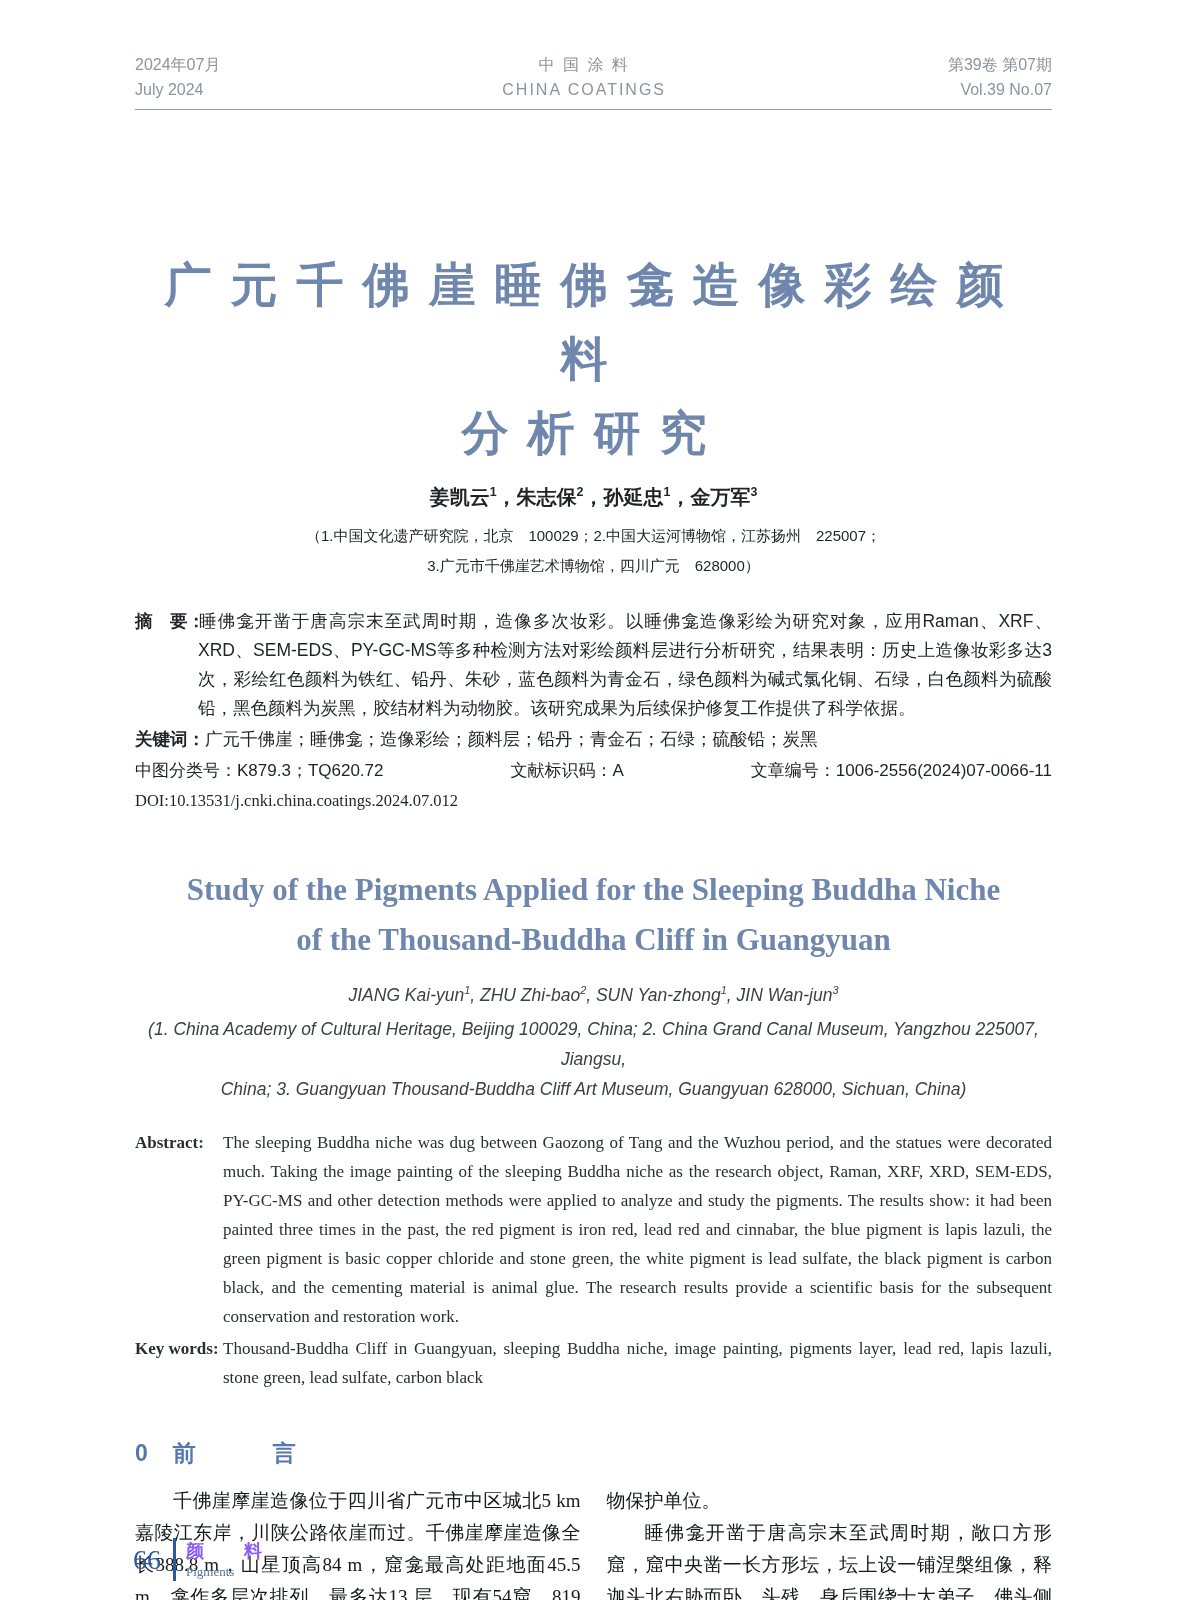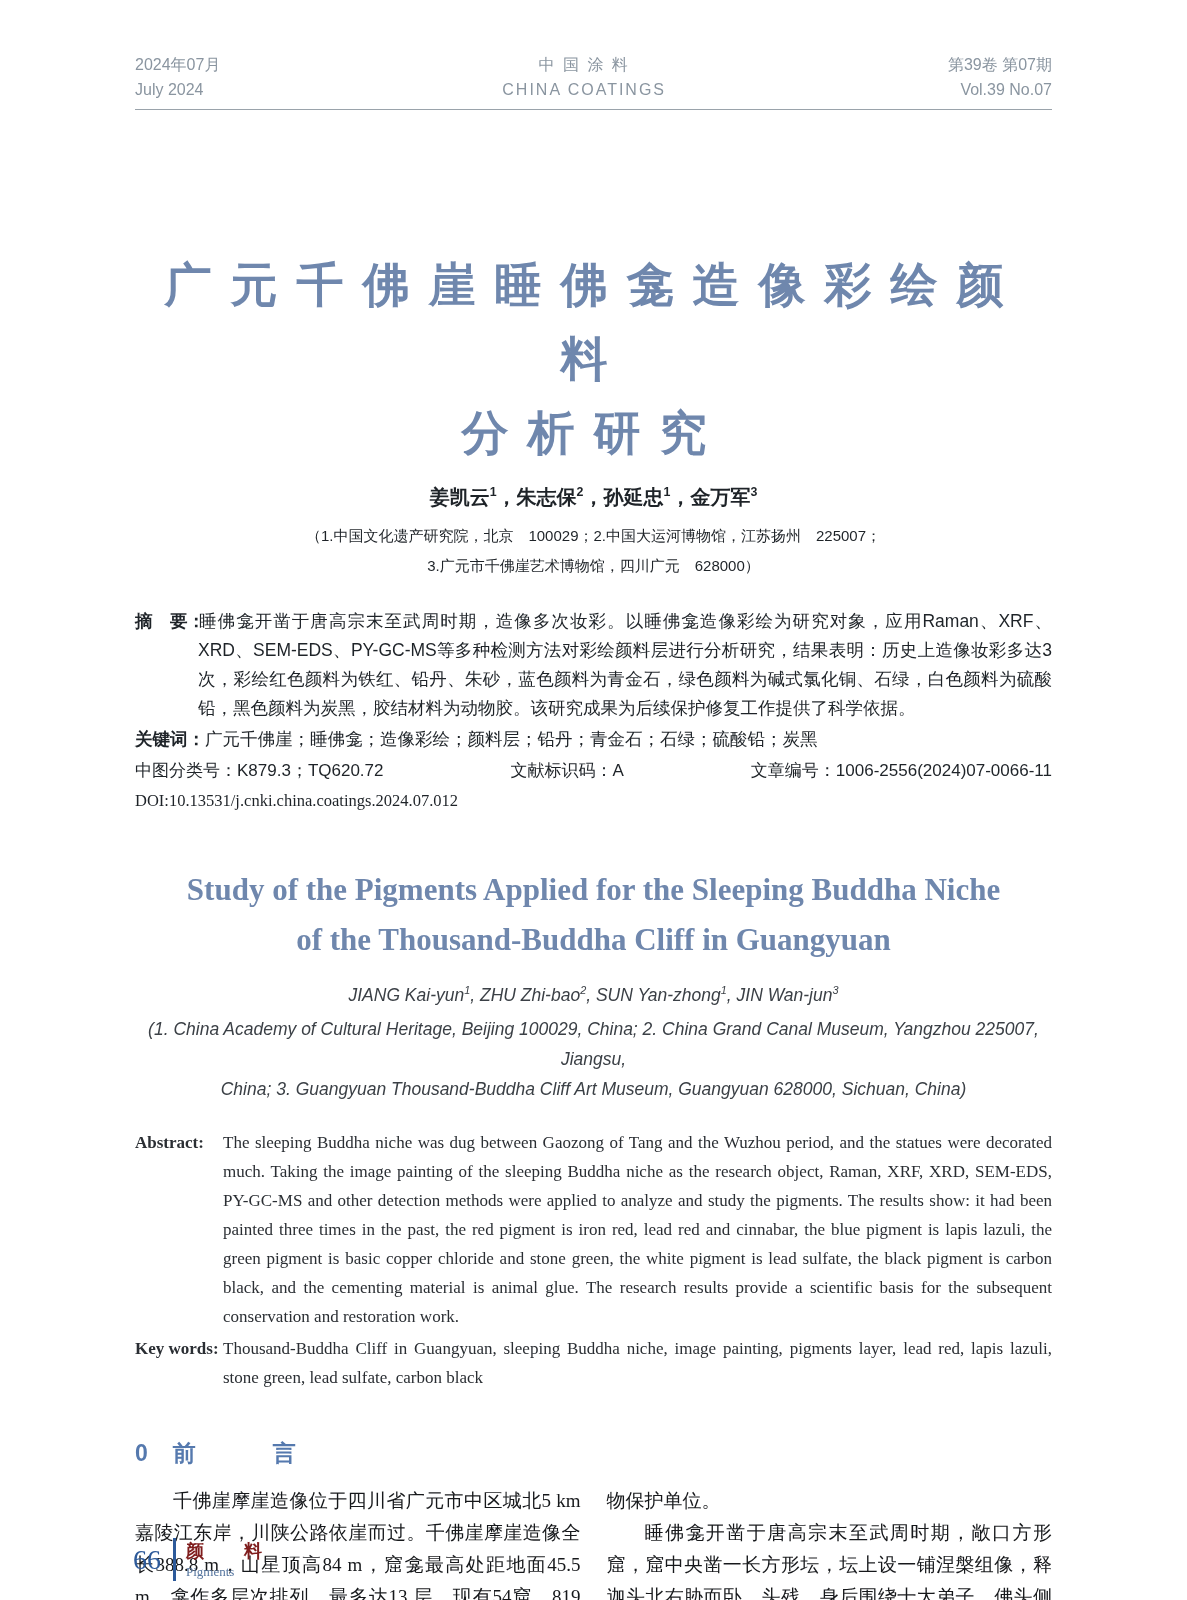--- a/index.html
+++ b/index.html
@@ -68,21 +68,21 @@
   .col p.indent { text-indent:2em; }
   sup.ref { font-size:58%; }
 
   
   .page-footer { position:absolute; left:133px; top:1538px;
                  display:flex; align-items:center; }
   .pf-num { font-family:"Liberation Serif", serif; font-size:28px;
             color:var(--footer-blue,#2d5a9a); }
   .pf-bar { width:3px; height:43px; background:var(--footer-blue,#2d5a9a);
             margin:0 10px 0 12px; }
-  .pf-cn { font-size:18px; font-weight:bold; letter-spacing:11px; color:#7f1d1d; }
+  .pf-cn { font-size:18px; font-weight:bold; letter-spacing:11px; color:#8b5cf6; }
   .pf-en { font-size:13px; font-family:"Liberation Serif", serif;
            color:#54749e; margin-top:1px; }
 </style>
 </head>
 <body>
 
 <div class="page">
 
   <header class="hdr">
     <div class="hdr-left">

